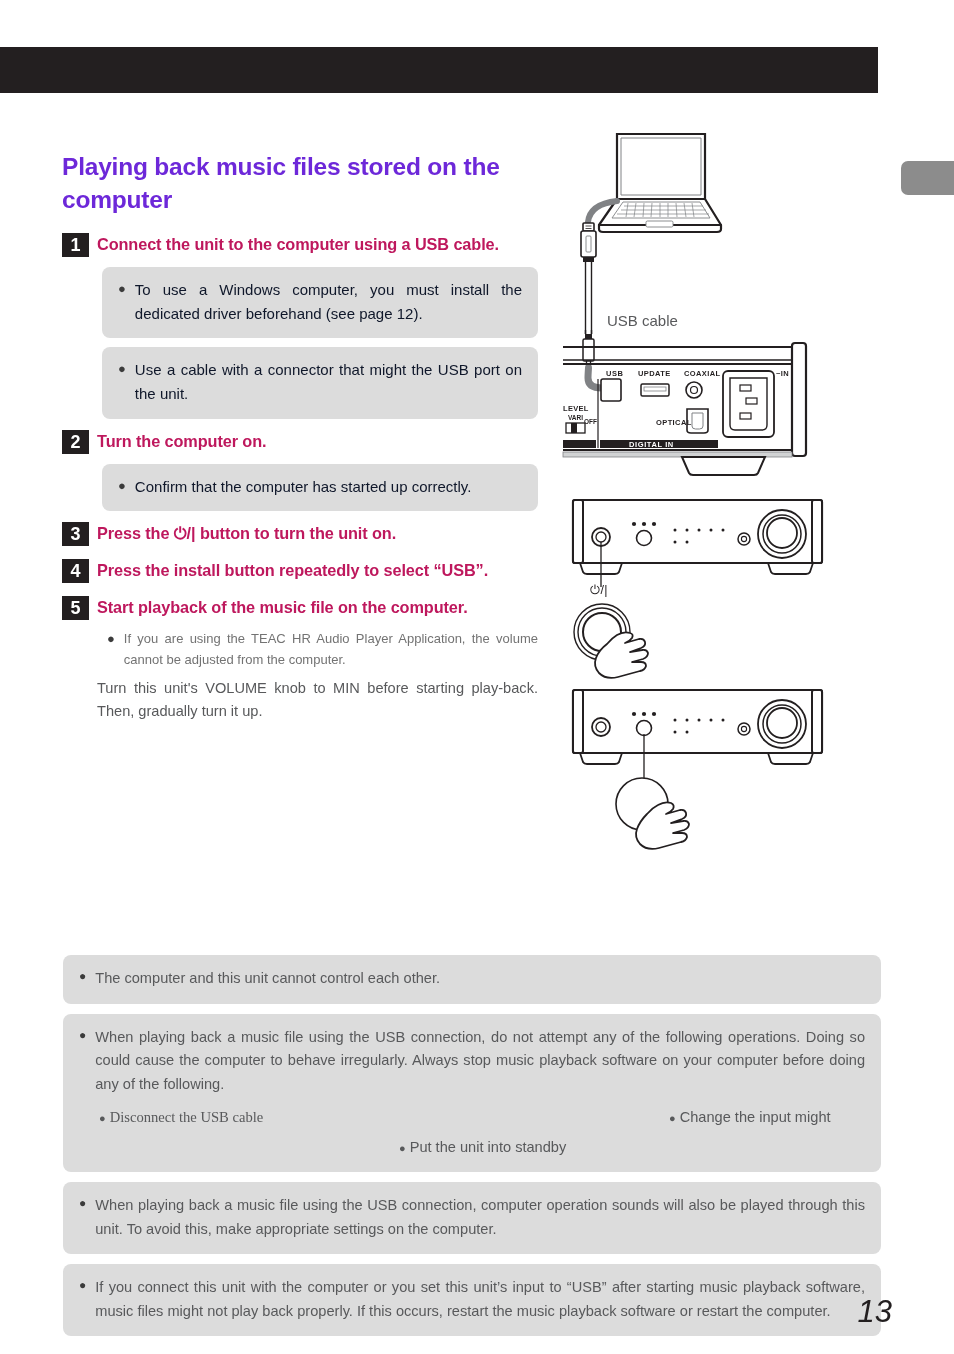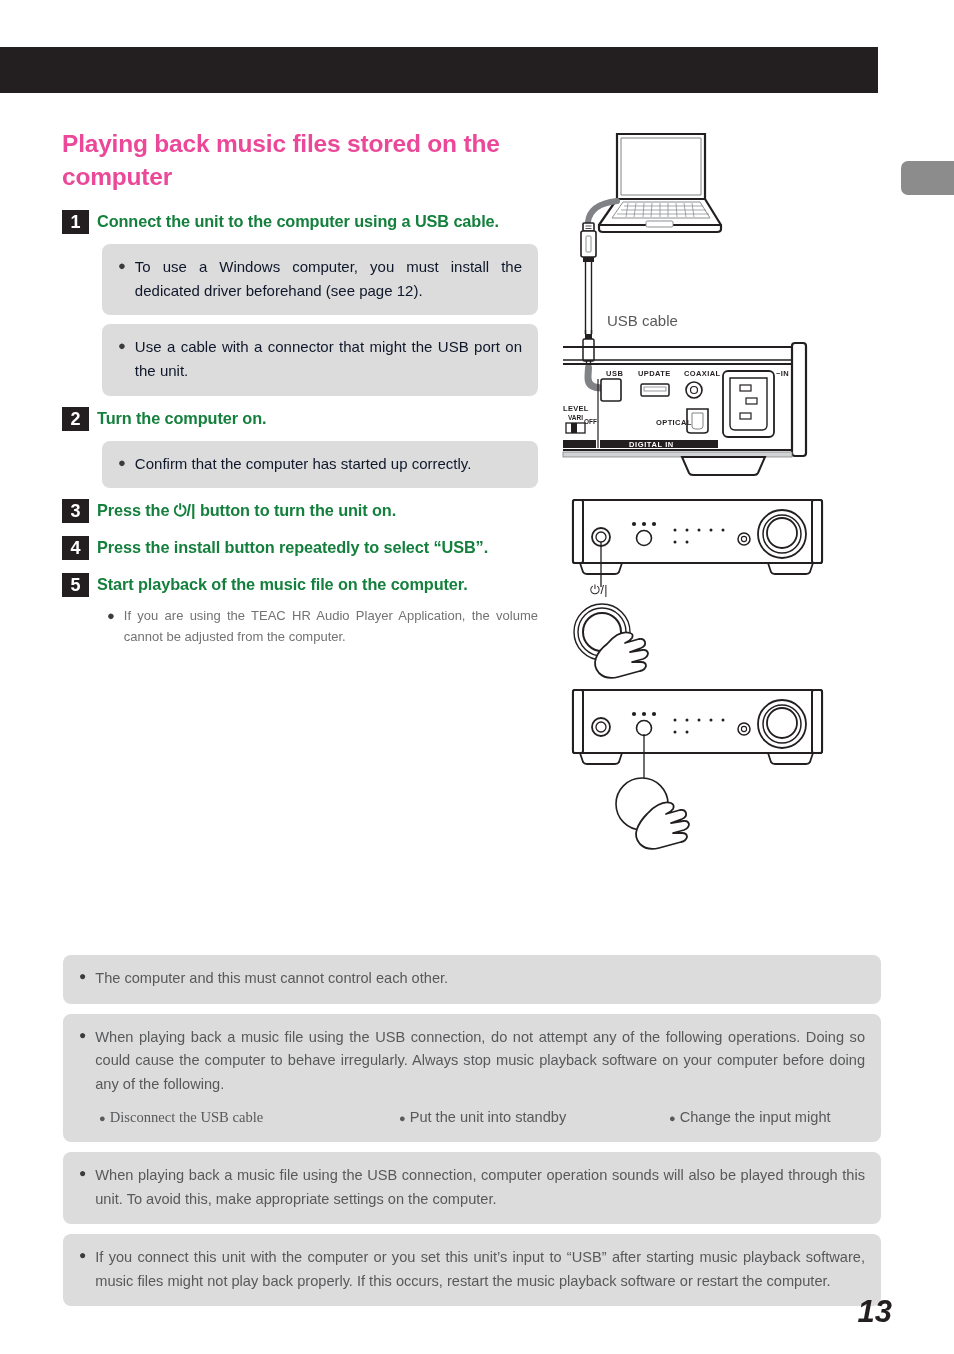--- a/index.html
+++ b/index.html
@@ -31,43 +31,44 @@
   
   .left-col {
     position: absolute;
     left: 62px; top: 128px;
     width: 476px;
   }
   h1.title {
     font-size: 24.5px;
     font-weight: bold;
     line-height: 1.34;
-    color: #ec4899;
+    color: #6d28d9;
     letter-spacing: -0.2px;
     margin-bottom: 14px;
+    margin-top: 23px;
   }
 
   
   .step { display: flex; align-items: flex-start; margin-top: 2px; }
   .step-num {
     flex: 0 0 auto;
     width: 27px; height: 24px;
     background: #231f20;
     color: #ffffff;
     font-size: 18px;
     font-weight: bold;
     text-align: center;
     line-height: 24px;
     margin-right: 8px;
     margin-top: 2px;
   }
   .step-text {
     font-size: 16.3px;
     font-weight: bold;
-    color: #15803d;
+    color: #be185d;
     line-height: 1.65;
     flex: 1 1 auto;
     letter-spacing: -0.1px;
   }
   .step-text.justify { text-align: justify; text-align-last: left; }
 
   
   .body-para {
     font-size: 14.6px;
     color: #58595b;
@@ -181,29 +182,29 @@
     margin-left: 20px;
   }
   .bnote .sub-bullets .sub {
     font-size: 14.6px;
     color: #58595b;
     line-height: 1.6;
     white-space: nowrap;
   }
   .bnote .sub-bullets .sub .sdot { font-size: 11px; margin-right: 4px; }
   .sub-a { width: 300px; font-family: Liberation Serif, serif; }
-  .sub-b { width: 270px; }
+  .sub-b { width: 270px; margin-top: 30px; }
   .sub-c { width: auto; }
 
   
   .page-num {
     position: absolute;
     right: 62px; bottom: 24px;
     font-size: 31px;
-    font-weight: bold;
+    font-weight: normal;
     font-style: italic;
     color: #231f20;
   }
   svg { display: block; }
 </style>
 </head>
 <body>
 
 <div class="page">
 
@@ -253,20 +254,21 @@
     </div>
 
     <div class="step" style="margin-top:10px;">
       <div class="step-num">5</div>
       <div class="step-text">Start playback of the music file on the computer.</div>
     </div>
     <div class="plain-bullet">
       <span class="dot">●</span>
       <span class="ptext">If you are using the TEAC HR Audio Player Application, the volume cannot be adjusted from the computer.</span>
     </div>
+    <div class="body-para">Turn this unit's VOLUME knob to MIN before starting play-back. Then, gradually turn it up.</div>
 
   </div>
 
   <div class="right-col">
 
     <svg width="340" height="210" viewBox="0 0 340 210">
 
       <path d="M57 8 L145 8 L145 73 L57 73 Z" fill="#fff" stroke="#231f20" stroke-width="2.2"></path>
       <path d="M61 12 L141 12 L141 69 L61 69 Z" fill="#fff" stroke="#808285" stroke-width="1"></path>
 
@@ -448,21 +450,21 @@
                Q87 169 80 162 Q74 155 77 147 Q80 139 87 132 Z" fill="#fff" stroke="#231f20" stroke-width="1.8" stroke-linejoin="round"></path>
     </svg>
 
   </div>
 
   <div class="bottom-notes">
 
     <div class="bnote">
       <div class="row">
         <span class="dot">●</span>
-        <span class="btext">The computer and this must cannot control each other.</span>
+        <span class="btext">The computer and this unit cannot control each other.</span>
       </div>
     </div>
 
     <div class="bnote">
       <div class="row">
         <span class="dot">●</span>
         <span class="btext">When playing back a music file using the USB connection, do not attempt any of the following operations. Doing so could cause the computer to behave irregularly. Always stop music playback software on your computer before doing any of the following.</span>
       </div>
       <div class="sub-bullets">
         <span class="sub sub-a"><span class="sdot">●</span><span>Disconnect the USB cable</span></span>

